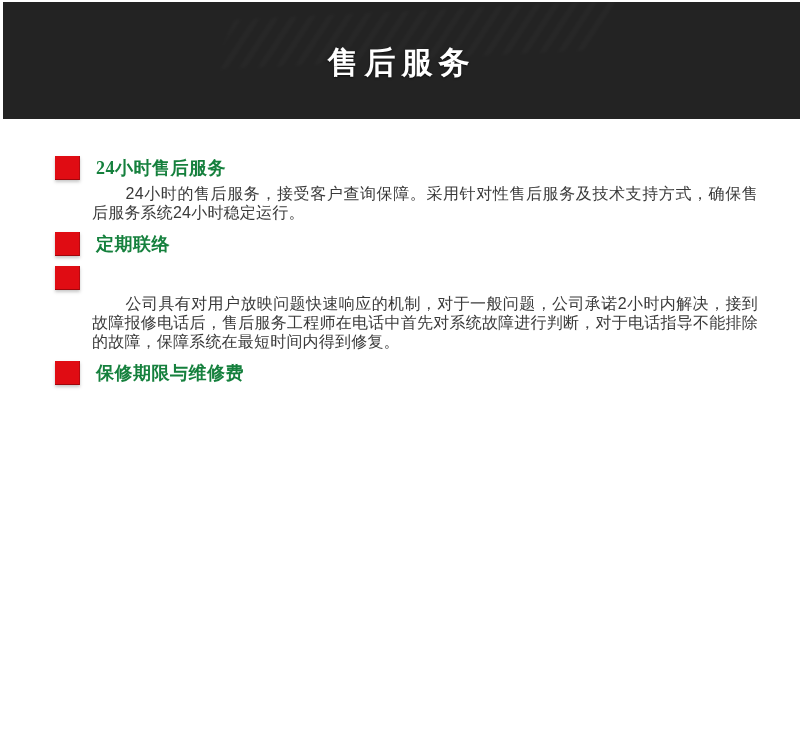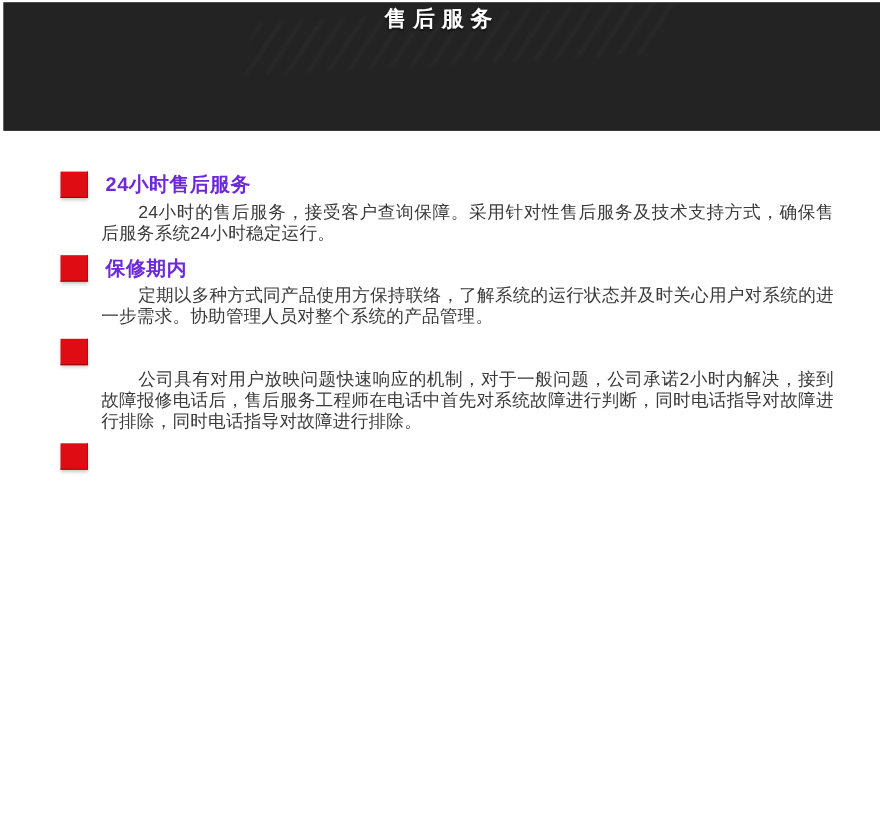--- a/index.html
+++ b/index.html
@@ -18,22 +18,23 @@
   
   .banner {
     position: relative;
     height: 117px;
     margin: 2px 0 0 3px;
     background: #232323;
     overflow: hidden;
   }
   .banner-title {
     margin: 0;
+    padding-top: 45px;
     text-align: center;
-    font-size: 20px;
+    font-size: 31px;
     line-height: 32px;
     font-weight: bold;
     letter-spacing: 6px;
     color: #ffffff;
     text-shadow: 0 1px 2px rgba(0,0,0,0.6);
   }
   .watermark {
     position: absolute;
     top: 8px;
     left: 225px;
@@ -67,22 +68,23 @@
     background: #e00c13;
     border-bottom: 1px solid #9d070c;
     border-right: 1px solid #b8090f;
     box-shadow: 0 2px 3px rgba(130,130,130,0.45);
   }
   .sec-title {
     margin: 0;
     font-size: 18px;
     line-height: 24px;
     font-weight: bold;
-    color: #6d28d9;
+    color: #15803d;
     letter-spacing: 0.5px;
+    font-family: Liberation Serif, serif;
   }
   .para {
     margin: 0 0 0 37px;
     width: 666px;
     font-size: 16px;
     line-height: 19px;
     color: #3a3a3a;
     text-align: justify;
     text-indent: 2.1em;
     letter-spacing: 0.2px;
@@ -107,32 +109,32 @@
       <div class="sec-head">
         <span class="bullet"></span>
         <h2 class="sec-title">24小时售后服务</h2>
       </div>
       <p class="para">24小时的售后服务，接受客户查询保障。采用针对性售后服务及技术支持方式，确保售后服务系统24小时稳定运行。</p>
     </section>
 
     <section class="sec">
       <div class="sec-head">
         <span class="bullet"></span>
-        <h2 class="sec-title">保修期内</h2>
+        <h2 class="sec-title">定期联络</h2>
       </div>
-      <p class="para">定期以多种方式同产品使用方保持联络，了解系统的运行状态并及时关心用户对系统的进一步需求。协助管理人员对整个系统的产品管理。</p>
     </section>
 
     <section class="sec">
       <div class="sec-head">
         <span class="bullet"></span>
       </div>
-      <p class="para">公司具有对用户放映问题快速响应的机制，对于一般问题，公司承诺2小时内解决，接到故障报修电话后，售后服务工程师在电话中首先对系统故障进行判断，同时电话指导对故障进行排除，同时电话指导对故障进行排除。</p>
+      <p class="para">公司具有对用户放映问题快速响应的机制，对于一般问题，公司承诺2小时内解决，接到故障报修电话后，售后服务工程师在电话中首先对系统故障进行判断，对于电话指导不能排除的故障，保障系统在最短时间内得到修复。</p>
     </section>
 
     <section class="sec">
       <div class="sec-head">
         <span class="bullet"></span>
+        <h2 class="sec-title">保修期限与维修费</h2>
       </div>
     </section>
 
   </main>
 </div>
 
 </body></html>

